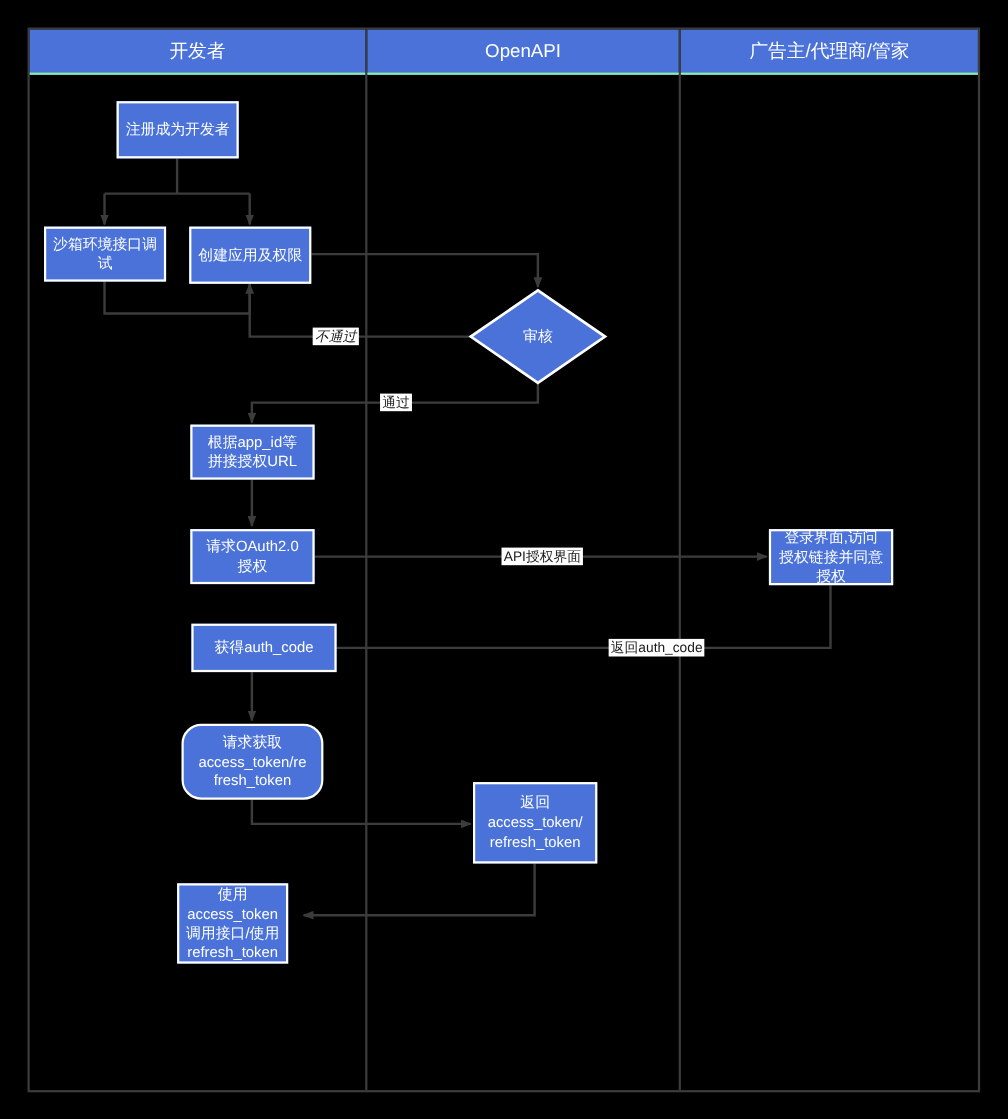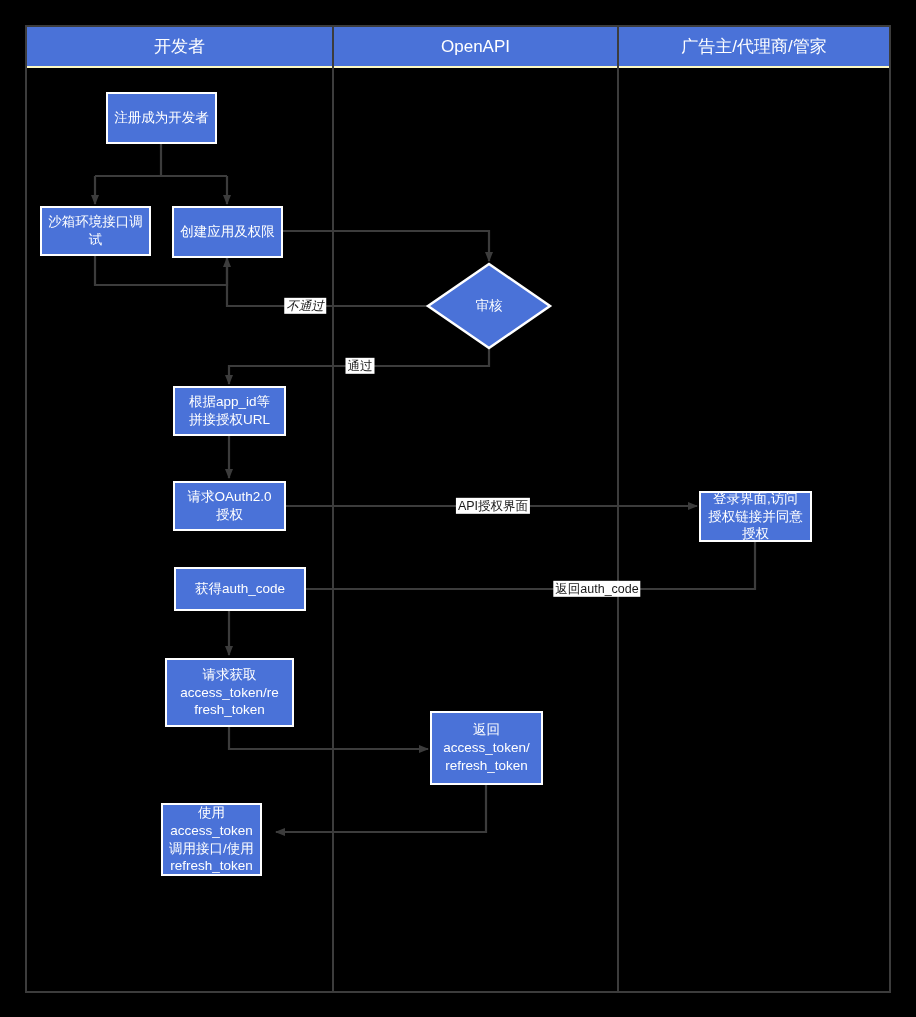--- a/index.html
+++ b/index.html
@@ -37,21 +37,21 @@
     position: absolute;
     top: 0;
     height: 41px;
     background: #4a72d8;
     color: #ffffff;
     font-size: 17px;
     display: flex;
     align-items: center;
     justify-content: center;
     box-sizing: border-box;
-    border-bottom: 2px solid #fef9c3;
+    border-bottom: 2px solid #86efac;
   }
   .lane-divider {
     position: absolute;
     top: 0;
     bottom: 0;
     width: 2px;
     background: #3c3c3c;
   }
   
   .node {
@@ -176,27 +176,27 @@
     </svg>
     <div class="diamond-label">审核</div>
   </div>
 
   <div class="node" style="left:173px; top:386px; width:113px; height:50px;">根据app_id等
 拼接授权URL</div>
 
   <div class="node" style="left:173px; top:481px; width:113px; height:50px;">请求OAuth2.0
 授权</div>
 
-  <div class="node" style="left:699px; top:481px; width:113px; height:51px;margin-top:10px;">登录界面,访问
+  <div class="node" style="left:699px; top:481px; width:113px; height:51px;">登录界面,访问
 授权链接并同意
 授权</div>
 
   <div class="node" style="left:174px; top:567px; width:132px; height:44px;">获得auth_code</div>
 
-  <div class="node" style="left:165px; top:658px; width:129px; height:69px;">请求获取
+  <div class="node" style="left:165px; top:658px; width:129px; height:69px;border-radius:18px;">请求获取
 access_token/re
 fresh_token</div>
 
   <div class="node" style="left:430px; top:711px; width:113px; height:74px;">返回
 access_token/
 refresh_token</div>
 
   <div class="node" style="left:161px; top:803px; width:101px; height:73px;">使用
 access_token
 调用接口/使用

